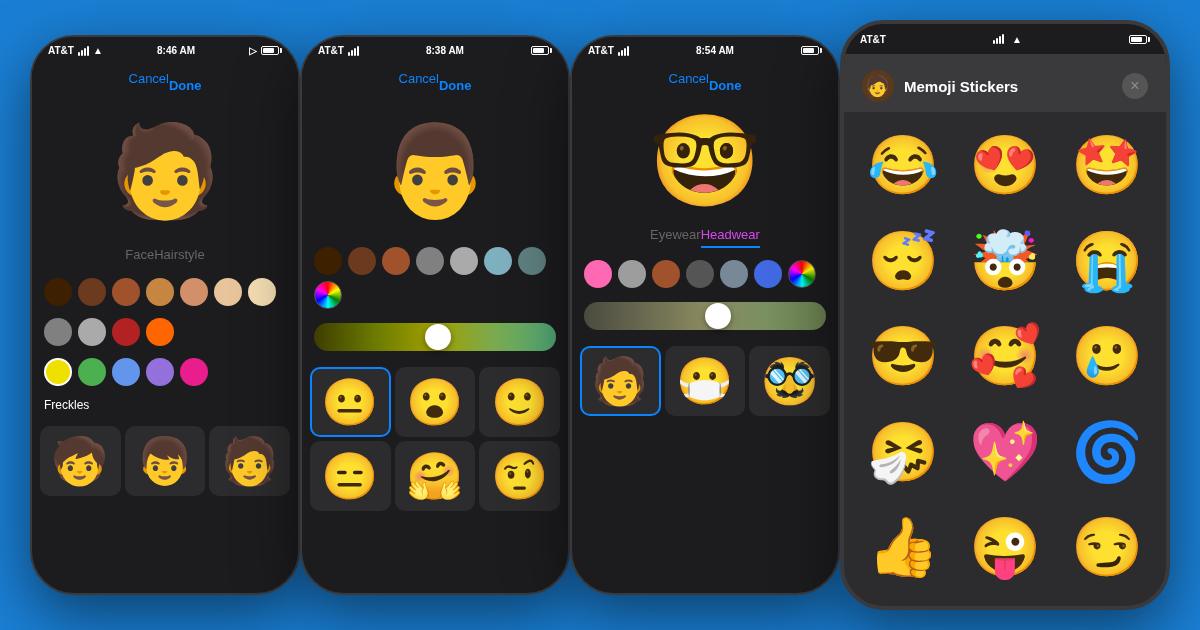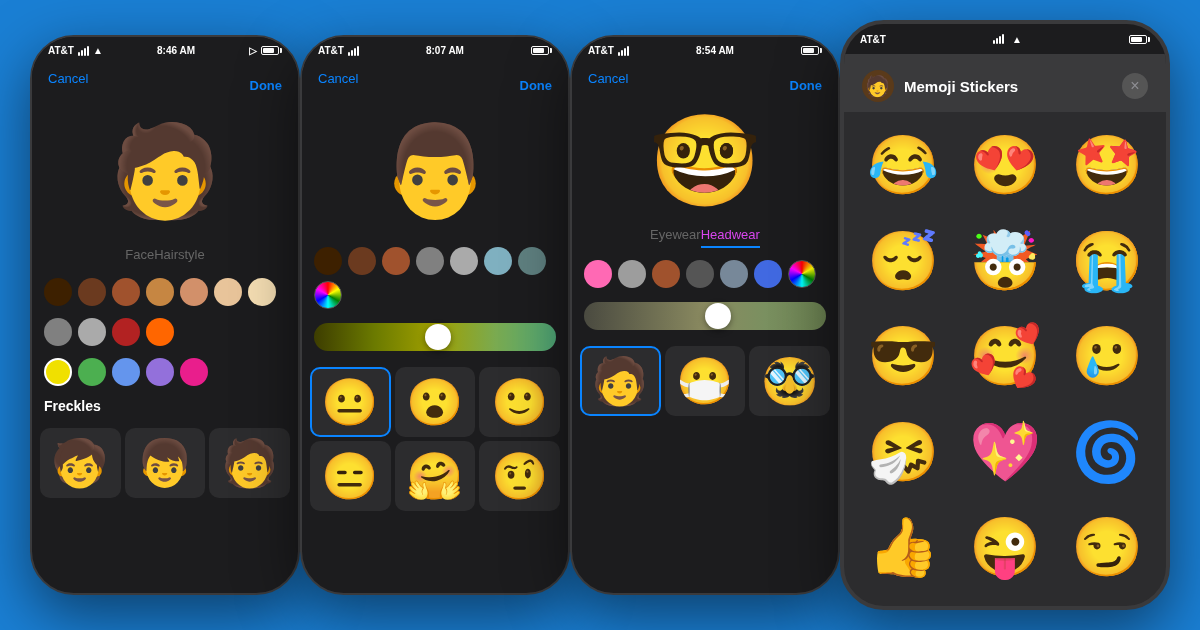--- a/index.html
+++ b/index.html
@@ -48,21 +48,21 @@
       color: white;
       font-size: 10px;
       font-weight: 600;
     }
     .status-left { display: flex; align-items: center; gap: 4px; }
     .status-right { display: flex; align-items: center; gap: 4px; }
 
     
     .nav-bar {
       display: flex;
-      justify-content: space-between;
+      justify-content: center;
       align-items: center;
       padding: 4px 16px 8px;
       background: #1c1c1e;
     }
     .nav-cancel { color: #0a84ff; font-size: 13px; }
     .nav-done { color: #0a84ff; font-size: 13px; font-weight: 600; margin-top: 14px; }
 
     
     .screen-content {
       background: #1c1c1e;
@@ -157,22 +157,22 @@
       height: 70px;
       font-size: 46px;
     }
     .emoji-cell.selected-cell {
       border: 2px solid #0a84ff;
     }
 
     
     .section-label {
       color: white;
-      font-size: 14px;
-      font-weight: 700;
+      font-size: 12px;
+      font-weight: 400;
       padding: 6px 12px;
     }
 
     
     .face-covering-label {
       color: white;
       font-size: 14px;
       padding: 6px 12px;
     }
 
@@ -376,21 +376,21 @@
       <div class="status-bar">
         <div class="status-left">
           <span>AT&amp;T</span>
           <div class="signal">
             <div class="signal-bar" style="height:4px"></div>
             <div class="signal-bar" style="height:6px"></div>
             <div class="signal-bar" style="height:8px"></div>
             <div class="signal-bar" style="height:10px"></div>
           </div>
         </div>
-        <span>8:07 AM</span>
+        <span>8:38 AM</span>
         <div class="status-right">
           <div class="battery">
             <div class="battery-body">
                 <div class="battery-fill"></div>
               </div>
             <div class="battery-cap"></div>
           </div>
         </div>
       </div>
       <div class="nav-bar">

